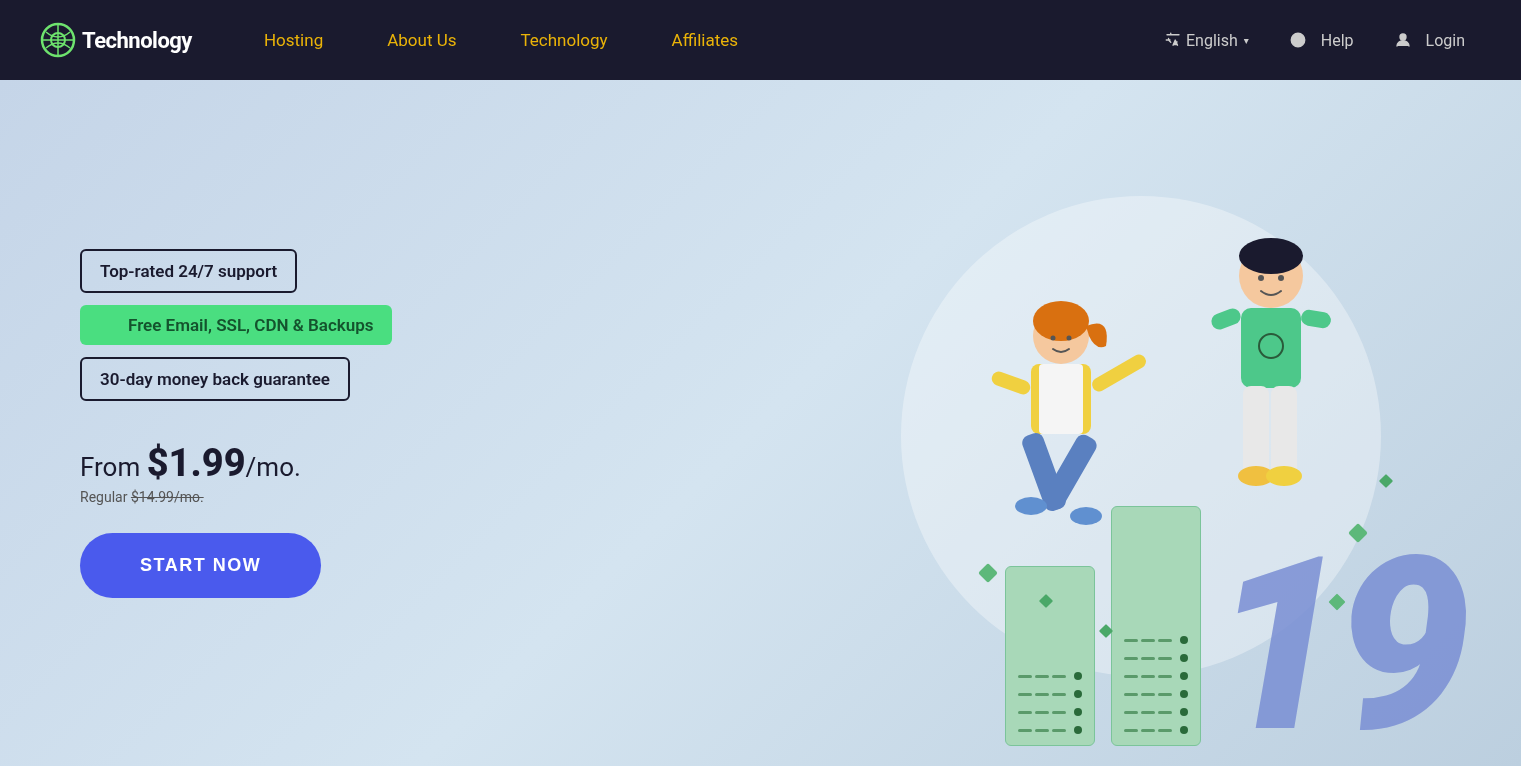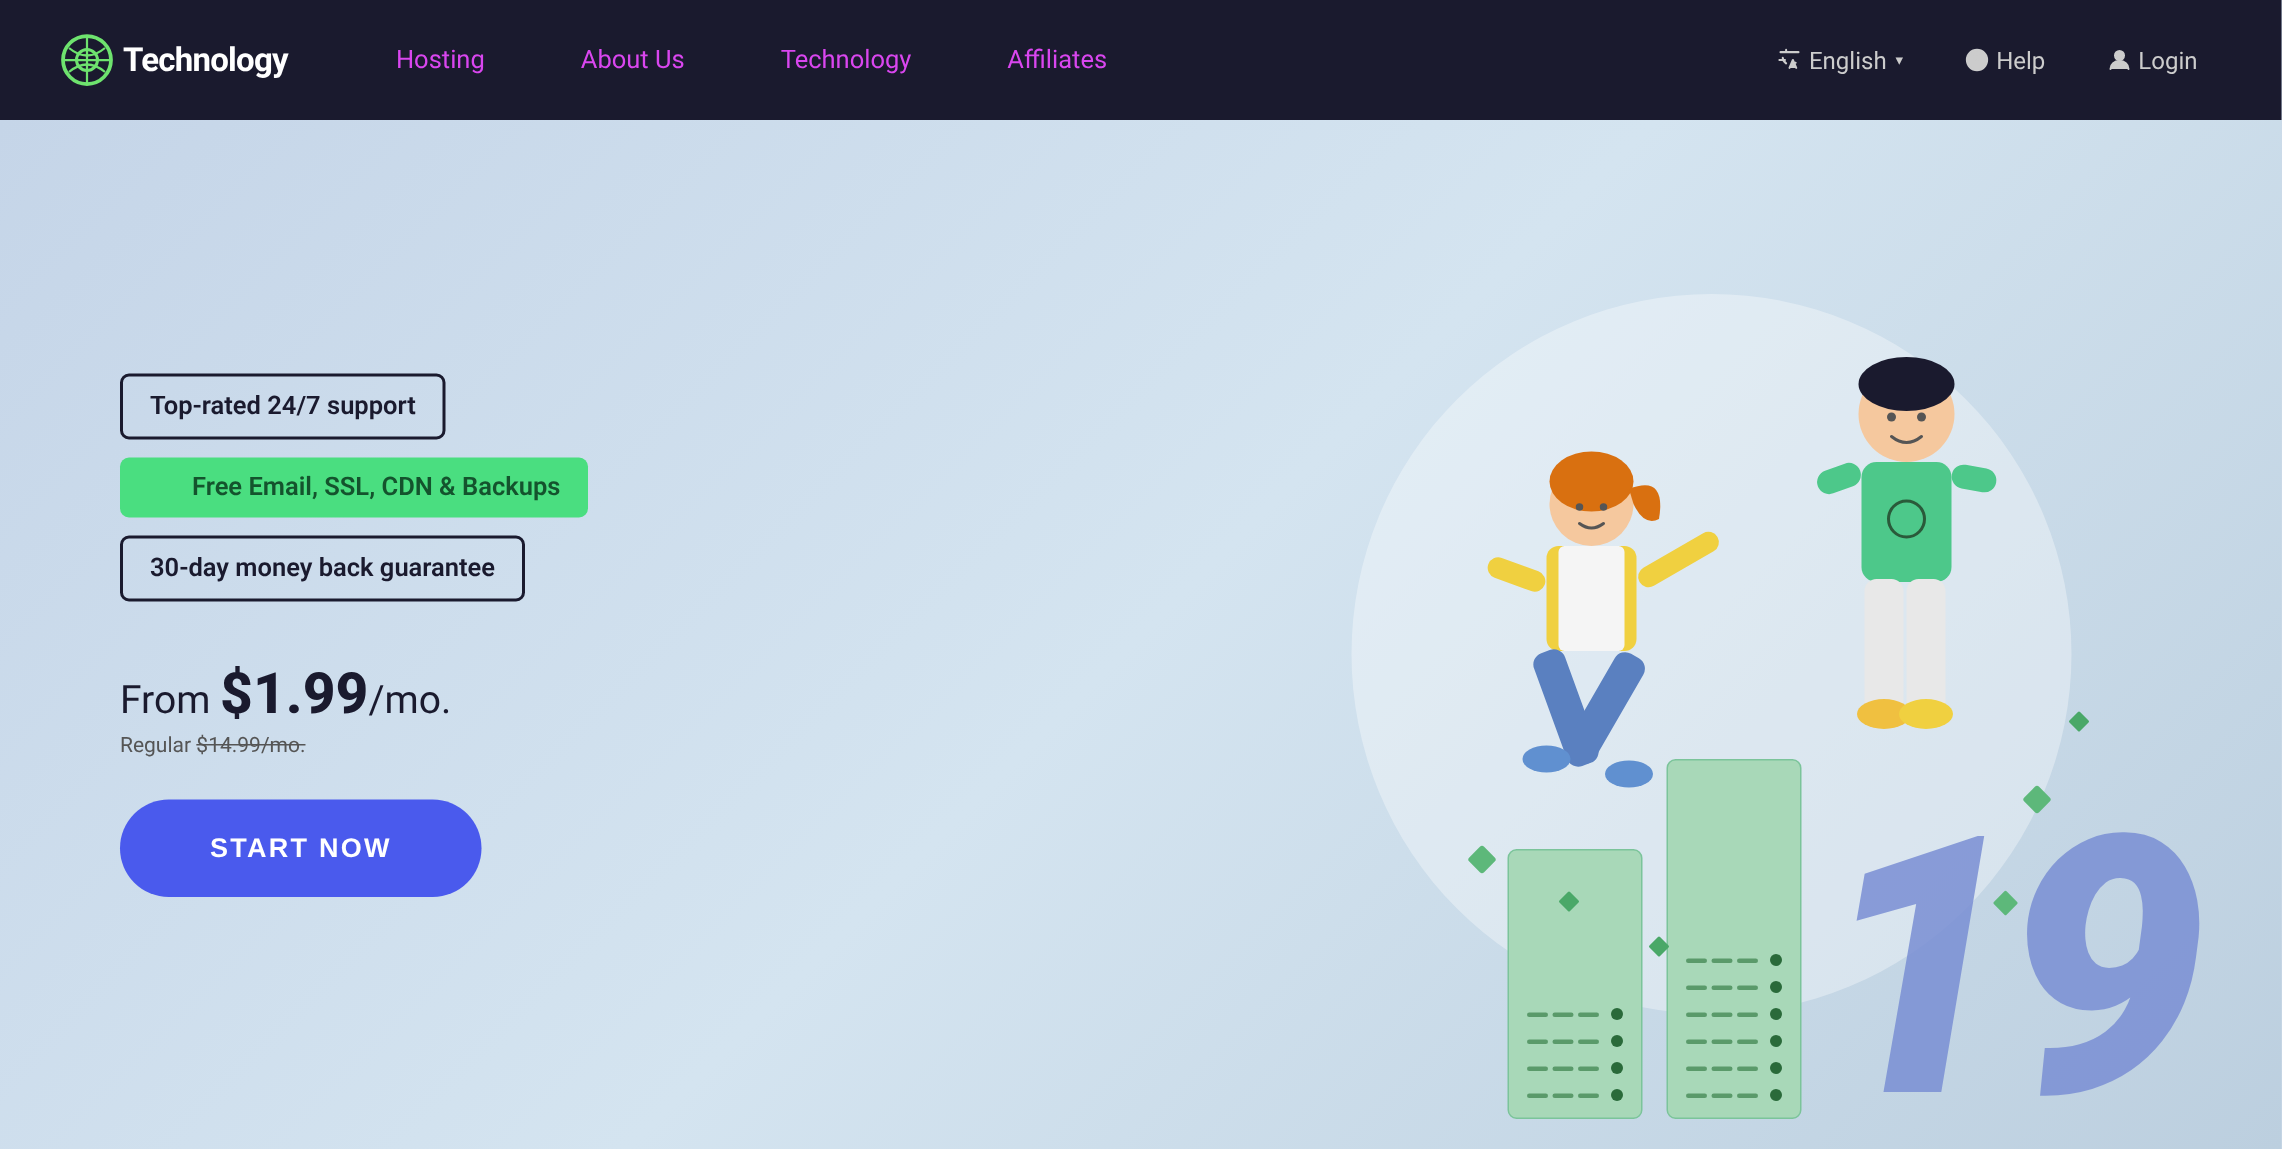--- a/index.html
+++ b/index.html
@@ -41,21 +41,21 @@
       letter-spacing: -0.5px;
     }
 
     .nav-links {
       display: flex;
       gap: 0;
       flex: 1;
     }
 
     .nav-link {
-      color: #d946ef;
+      color: #eab308;
       text-decoration: none;
       font-size: 17px;
       font-weight: 400;
       padding: 0 32px;
       height: 64px;
       display: flex;
       align-items: center;
       cursor: pointer;
       transition: color 0.2s;
     }
@@ -63,21 +63,21 @@
     .nav-right {
       display: flex;
       align-items: center;
       gap: 8px;
       margin-left: auto;
     }
 
     .nav-right-item {
       display: flex;
       align-items: center;
-      gap: 4px;
+      gap: 14px;
       color: #ccc;
       font-size: 16px;
       cursor: pointer;
       padding: 8px 16px;
       border-radius: 4px;
       transition: color 0.2s;
     }
 
     .nav-right-item svg {
       width: 18px;

